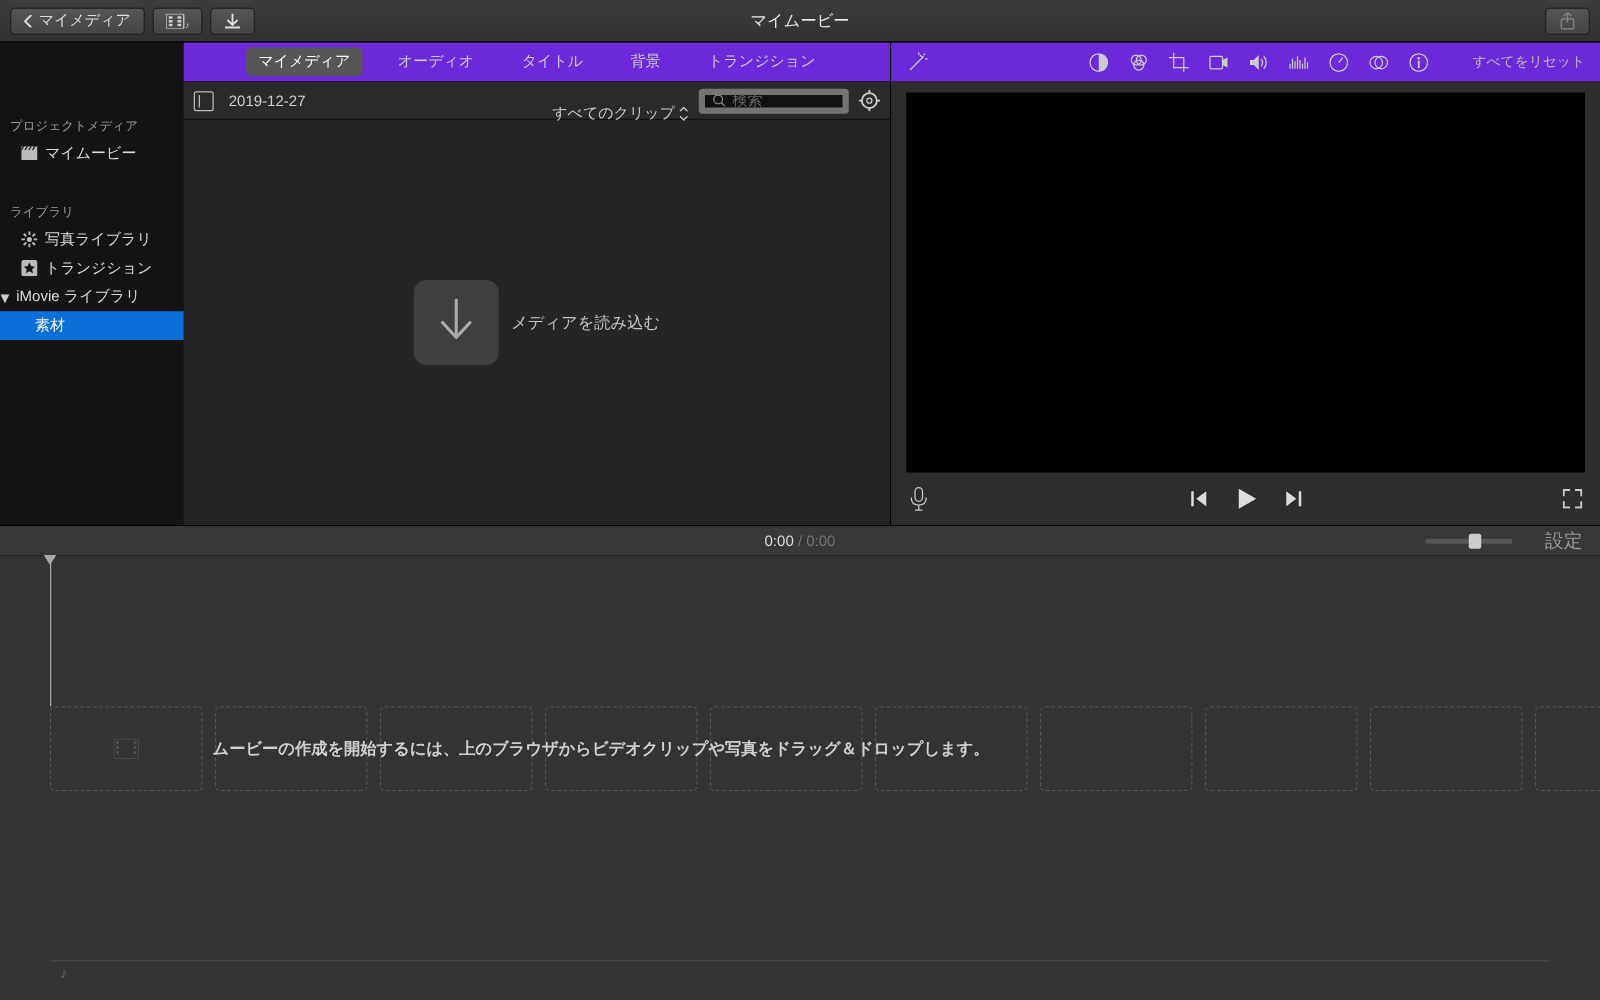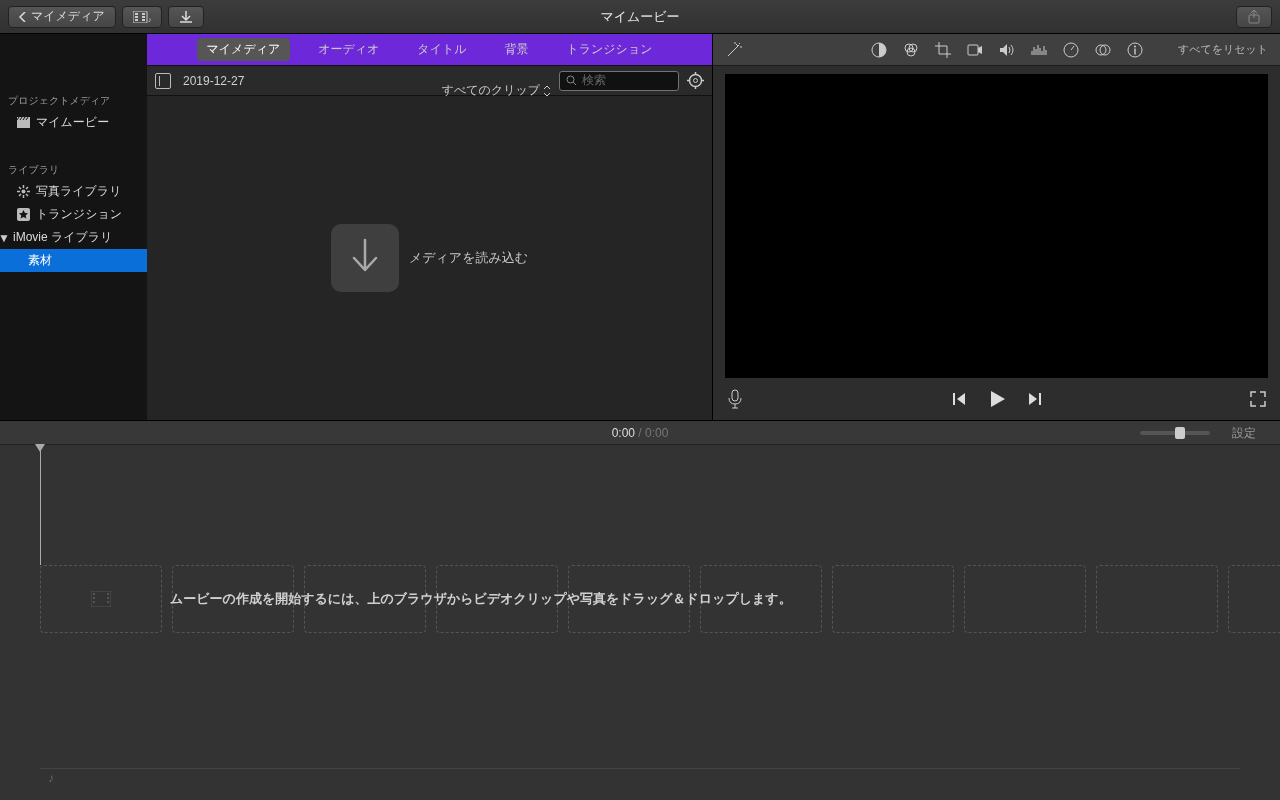--- a/index.html
+++ b/index.html
@@ -134,21 +134,21 @@
     font-size:12px;
     color:#d0d0d0;
   }
   .filter-row .sq-icon { width:16px; height:16px; border:1px solid #bbb; border-radius:2px; position:relative; }
   .filter-row .sq-icon::after { content:""; position:absolute; left:3px; top:2px; bottom:2px; width:1px; background:#bbb; }
   .event-name { margin-left:4px; }
   .spacer { flex:1; }
   .filter-dd { display:flex; align-items:center; gap:3px; color:#ccc;margin-top:20px; }
   .search-box {
     display:flex; align-items:center; gap:5px;
-    background:#111; border:1px solid #737373;
+    background:#111; border:5px solid #737373;
     border-radius:3px;
     height:20px; width:120px;
     padding:0 6px;
     color:#666;
   }
   .gear-icon { color:#ccc; }
 
   .browser-body {
     flex:1;
     display:flex;
@@ -170,21 +170,21 @@
     display:flex;
     flex-direction:column;
     background:#2d2d2d;
     border-bottom:1px solid #000;
   }
   .viewer-toolbar {
     height:32px;
     display:flex; align-items:center;
     padding:0 12px;
     gap:14px;
-    background:#404040;
+    background:#6d28d9;
     border-bottom:1px solid #1a1a1a;
     color:#bbb;
   }
   .viewer-toolbar .spacer { flex:1; }
   .vt-icon { width:18px; height:18px; display:flex; align-items:center; justify-content:center; color:#ccc; }
   .vt-reset { font-size:11px; color:#bbb; }
 
   .viewer {
     margin:8px 12px 0 12px;
     flex:1;
@@ -215,22 +215,22 @@
     border-bottom:1px solid #222;
     position:relative;
     background:#383838;
   }
   .tl-header .zoom {
     position:absolute; right:70px; top:50%; transform:translateY(-50%);
     width:70px; height:4px; background:#555; border-radius:2px;
   }
   .tl-header .zoom::after { content:""; position:absolute; left:35px; top:-4px; width:10px; height:12px; background:#ccc; border-radius:2px; }
   .tl-header .settings {
-    position:absolute; right:24px; top:50%; transform:translateY(-50%);
-    font-size:12px; color:#999;
+    position:absolute; right:14px; top:50%; transform:translateY(-50%);
+    font-size:15px; color:#999;
   }
   .tl-header .time-dim { color:#777; }
 
   .tl-body {
     flex:1;
     position:relative;
     padding: 120px 40px 0 40px;
   }
   .tl-playhead {
     position:absolute;

